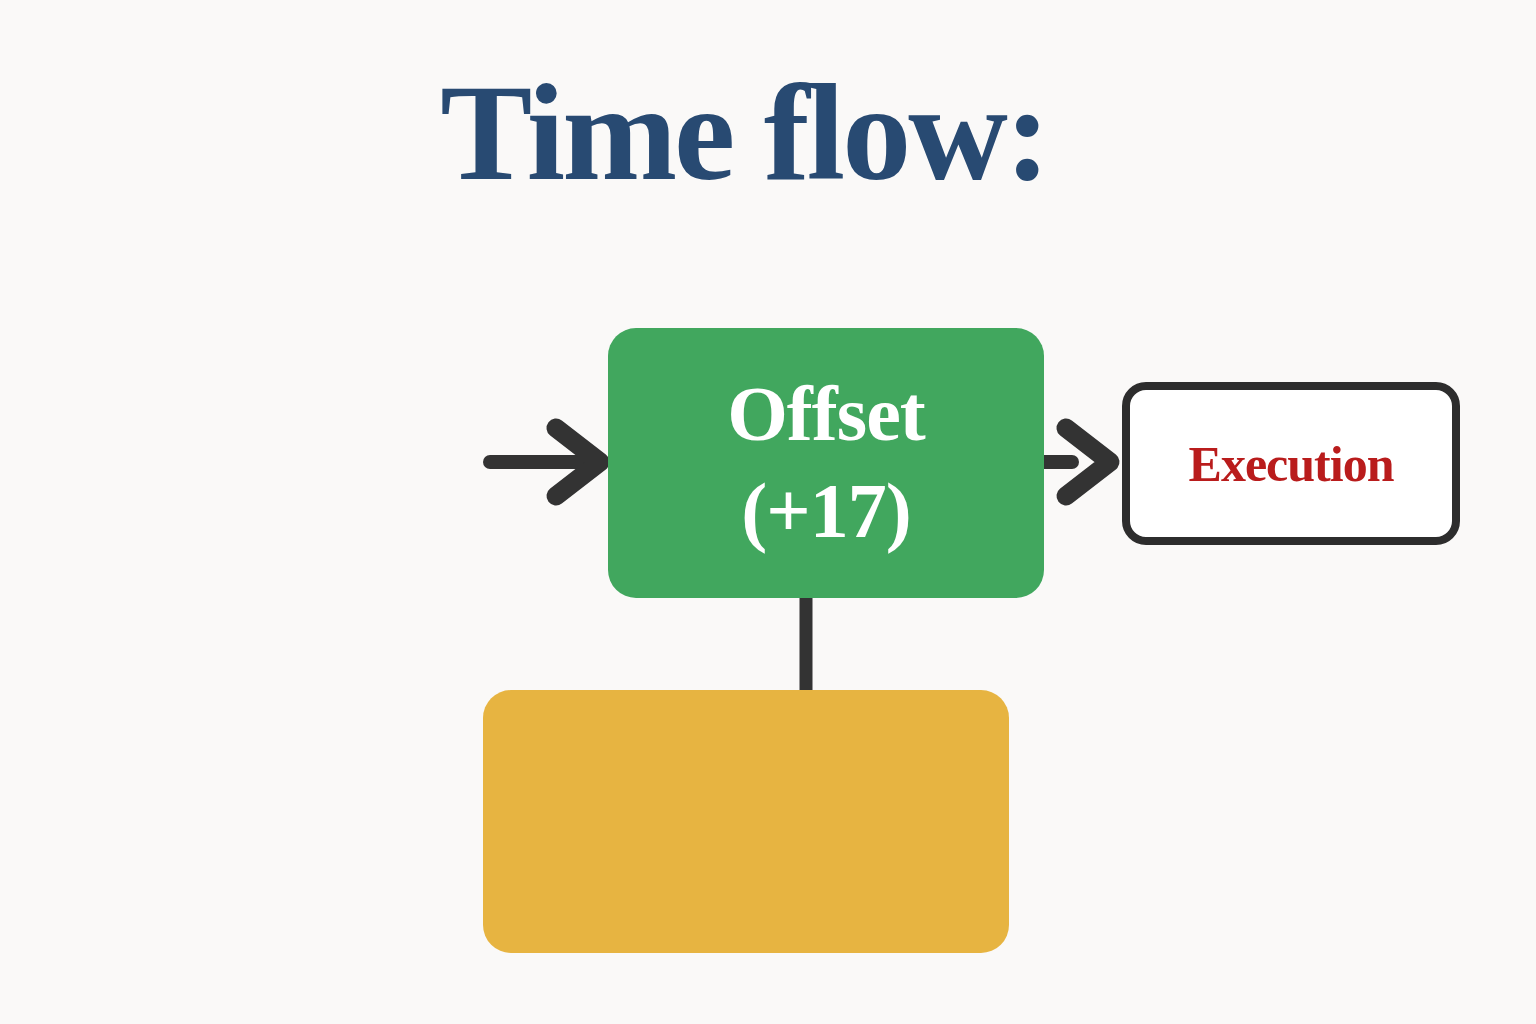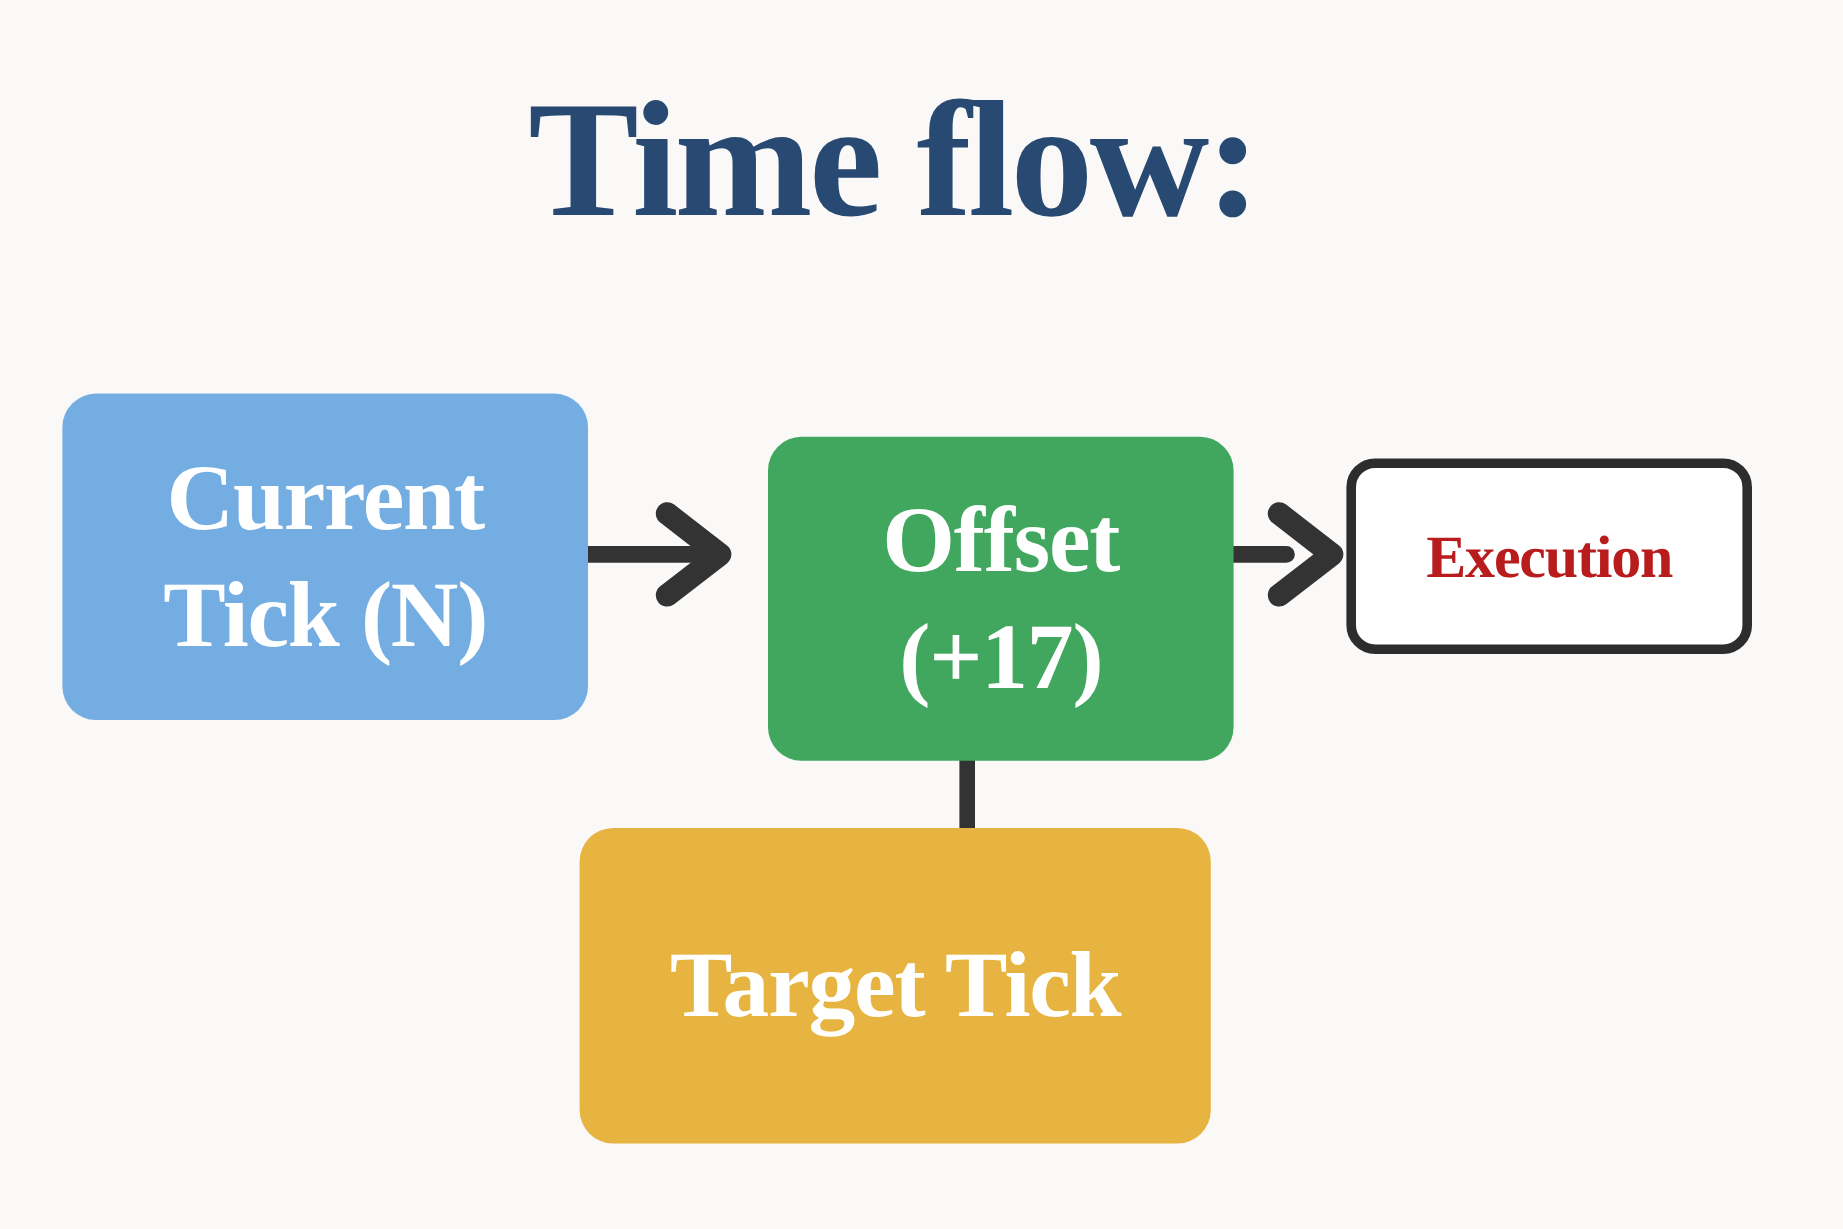--- a/index.html
+++ b/index.html
@@ -59,25 +59,24 @@
     line-height: 1.24;
     letter-spacing: -1px;
   }
   .node-current {
     left: 52px; top: 328px;
     width: 438px; height: 272px;
     background: #74ade2;
     border-radius: 28px;
   }
   .node-offset {
-    left: 640px; top: 328px;
-    width: 388px; height: 270px;
+    left: 608px; top: 328px;
+    width: 436px; height: 270px;
     background: #41a75e;
     border-radius: 28px;
-    margin-top: 36px;
   }
   .node-execution {
     left: 1122px; top: 382px;
     width: 338px; height: 163px;
     background: #ffffff;
     border: 8px solid #2d2d2d;
     border-radius: 24px;
     box-sizing: border-box;
     color: #b91c1c;
     font-size: 50px;
@@ -102,31 +101,26 @@
       <line class="tail" x1="490" y1="462" x2="585" y2="462"></line>
       <polyline class="head" points="556,428 600,462 556,496"></polyline>
     </g>
     <g>
       <line class="tail" x1="1000" y1="462" x2="1072" y2="462"></line>
       <polyline class="head" points="1066,428 1110,462 1066,496"></polyline>
     </g>
     <line class="vlink" x1="806" y1="598" x2="806" y2="692"></line>
   </svg>
 
-  <div class="node node-current">
-    <span>Current</span>
-    <span>Tick (N)</span>
-  </div>
 
   <div class="node node-offset">
     <span>Offset</span>
     <span>(+17)</span>
   </div>
 
   <div class="node node-execution">
     <span>Execution</span>
   </div>
 
   <div class="node node-target">
-    <span>Target Tick</span>
   </div>
 
 </div>
 
 </body></html>

